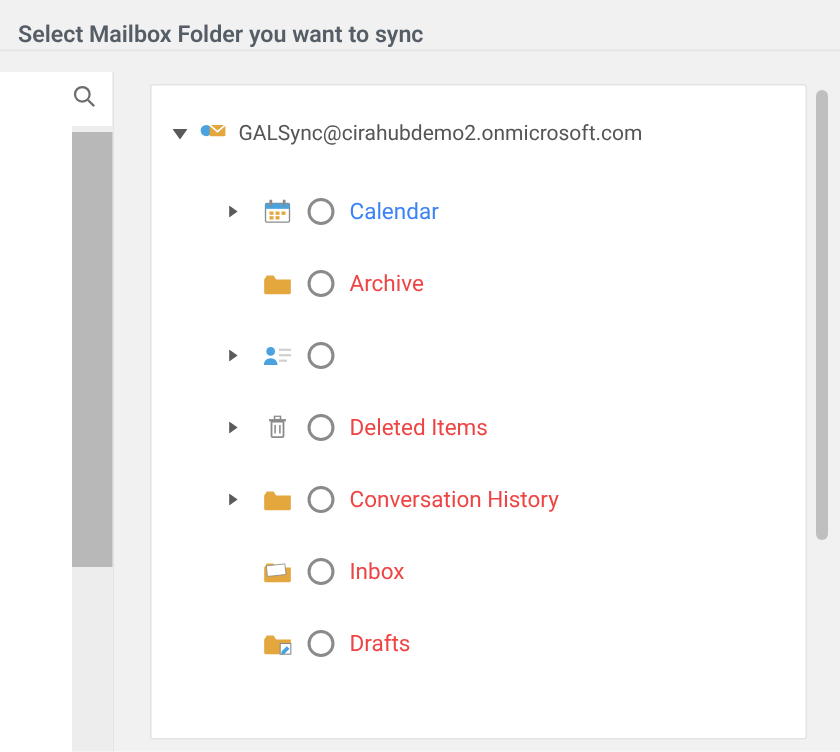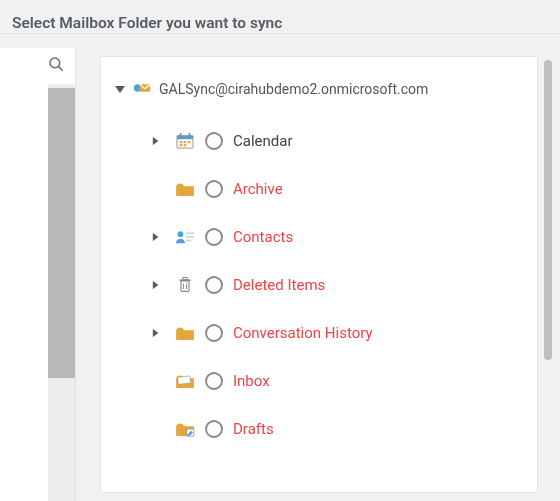--- a/index.html
+++ b/index.html
@@ -124,21 +124,21 @@
   .expander svg { width: 10px; height: 10px; }
   .mailbox-icon { width: 18px; height: 14px; }
   .item-row {
     display: flex;
     align-items: center;
     height: 48px;
     padding-left: 46px;
     font-size: 15px;
     color: #ef4444;
   }
-  .item-row.active { color: #404040; }
+  .item-row.active { color: #3b82f6; }
   .arrow-slot {
     width: 18px;
     display: flex;
     align-items: center;
     justify-content: center;
   }
   .arrow-slot svg { width: 8px; height: 8px; }
   .icon-slot {
     width: 28px;
     display: flex;
@@ -244,21 +244,20 @@
             <span class="icon-slot">
               <svg class="folder-svg" viewBox="0 0 22 16">
                 <circle cx="6" cy="5" r="3.2" fill="#4aa3df"></circle>
                 <path d="M1 15c0-3 2.2-5 5-5s5 2 5 5" fill="#4aa3df"></path>
                 <rect x="12" y="3" width="9" height="1.6" fill="#cfcfcf"></rect>
                 <rect x="12" y="7" width="9" height="1.6" fill="#cfcfcf"></rect>
                 <rect x="12" y="11" width="6" height="1.6" fill="#cfcfcf"></rect>
               </svg>
             </span>
             <span class="radio"></span>
-            <span class="label">Contacts</span>
           </div>
           <div class="item-row">
             <span class="arrow-slot">
               <svg viewBox="0 0 8 10">
                 <polygon points="0,0 7,5 0,10" fill="#5a5a5a"></polygon>
               </svg>
             </span>
             <span class="icon-slot">
               <svg class="folder-svg" viewBox="0 0 16 20">
                 <rect x="3" y="5" width="10" height="13" rx="1" fill="none" stroke="#8a8a8a" stroke-width="1.5"></rect>

